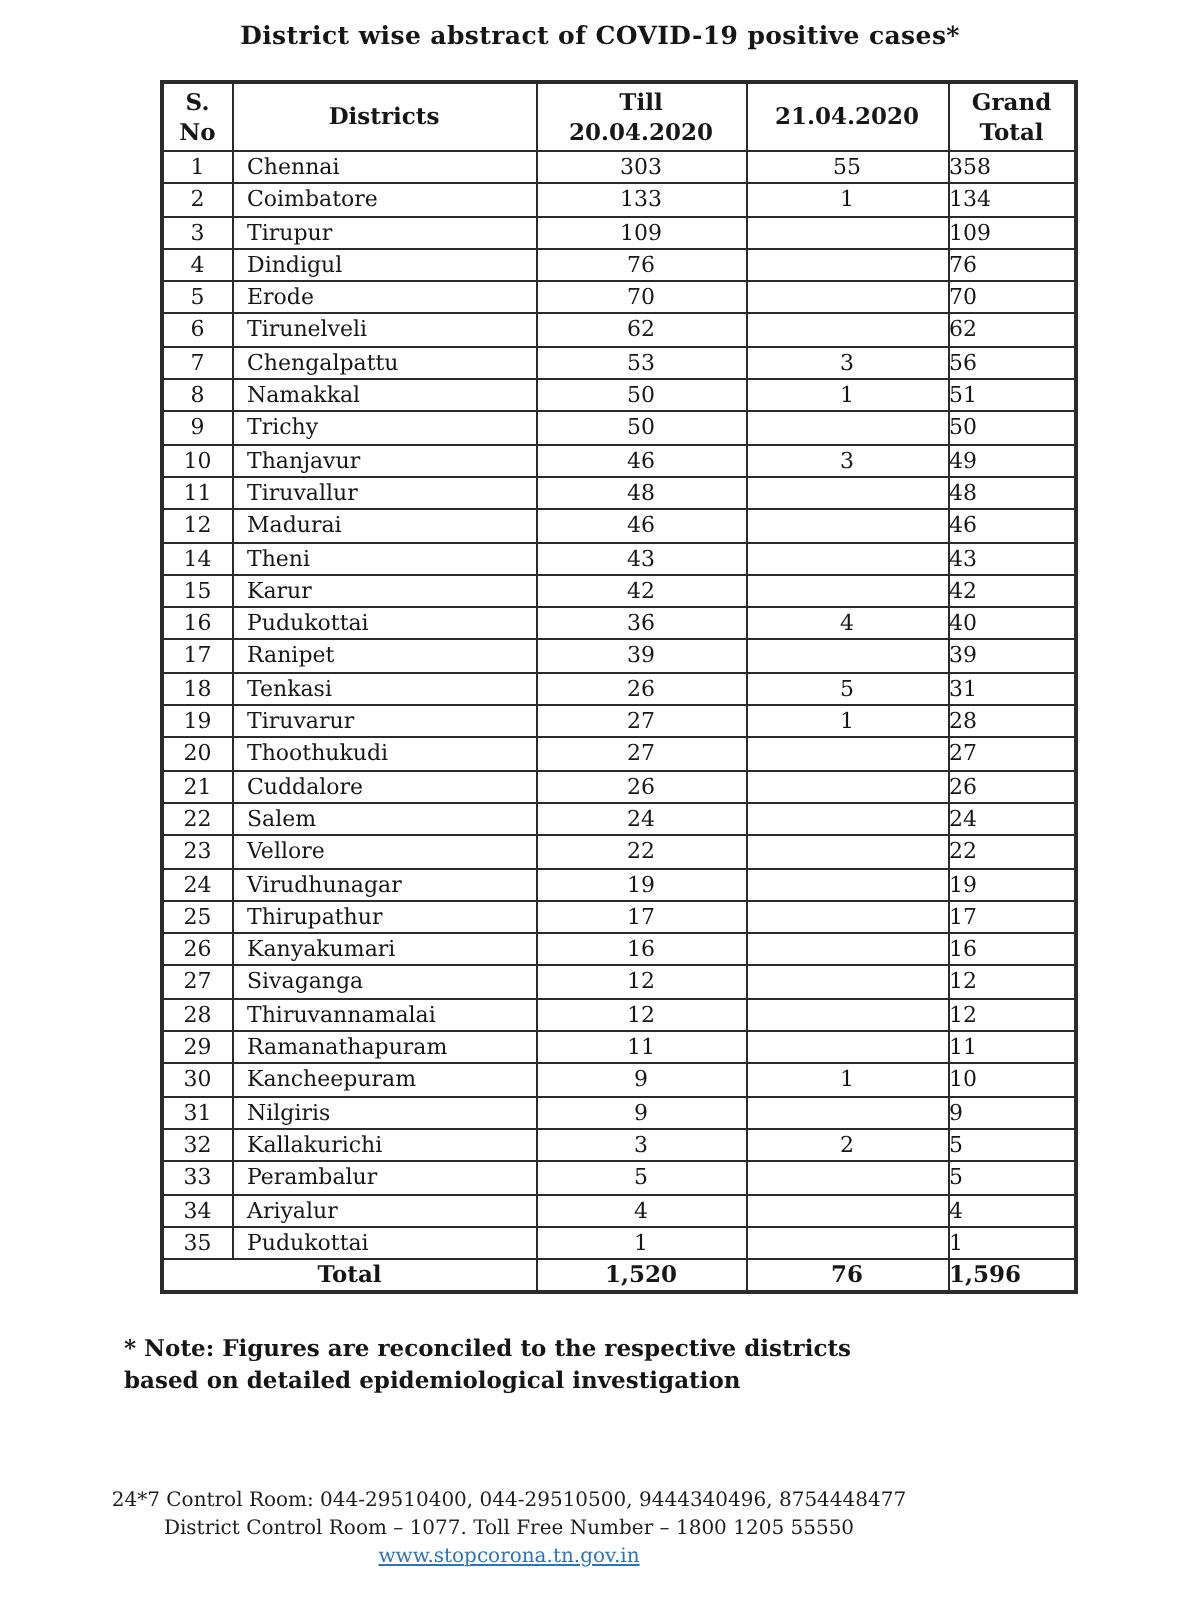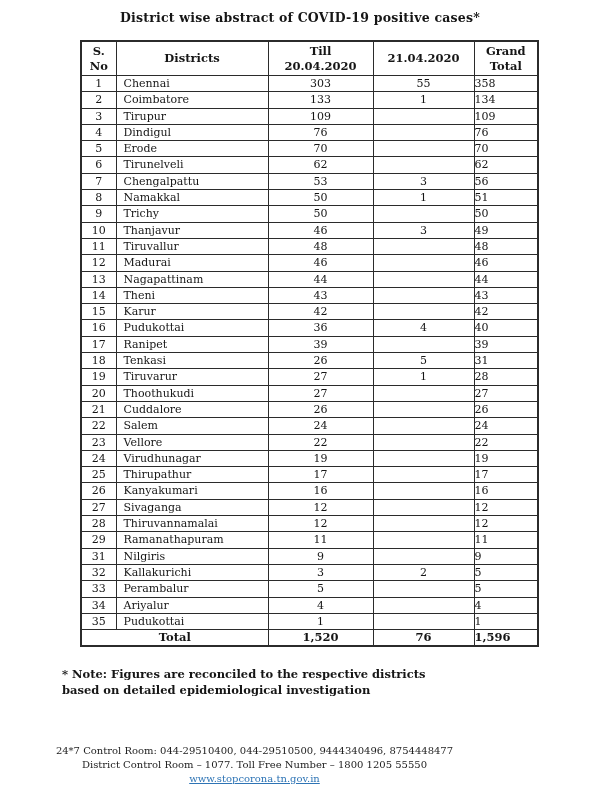--- a/index.html
+++ b/index.html
@@ -148,27 +148,20 @@
         <td class="col-grand">48</td>
       </tr>
       <tr>
         <td class="col-no">12</td>
         <td class="col-district">Madurai</td>
         <td class="col-till">46</td>
         <td class="col-new"></td>
         <td class="col-grand">46</td>
       </tr>
       <tr>
-        <td class="col-no">13</td>
-        <td class="col-district">Nagapattinam</td>
-        <td class="col-till">44</td>
-        <td class="col-new"></td>
-        <td class="col-grand">44</td>
-      </tr>
-      <tr>
         <td class="col-no">14</td>
         <td class="col-district">Theni</td>
         <td class="col-till">43</td>
         <td class="col-new"></td>
         <td class="col-grand">43</td>
       </tr>
       <tr>
         <td class="col-no">15</td>
         <td class="col-district">Karur</td>
         <td class="col-till">42</td>
@@ -265,20 +258,27 @@
         <td class="col-till">12</td>
         <td class="col-new"></td>
         <td class="col-grand">12</td>
       </tr>
       <tr>
         <td class="col-no">29</td>
         <td class="col-district">Ramanathapuram</td>
         <td class="col-till">11</td>
         <td class="col-new"></td>
         <td class="col-grand">11</td>
+      </tr>
+      <tr>
+        <td class="col-no">30</td>
+        <td class="col-district">Kancheepuram</td>
+        <td class="col-till">9</td>
+        <td class="col-new">1</td>
+        <td class="col-grand">10</td>
       </tr>
       <tr>
         <td class="col-no">31</td>
         <td class="col-district">Nilgiris</td>
         <td class="col-till">9</td>
         <td class="col-new"></td>
         <td class="col-grand">9</td>
       </tr>
       <tr>
         <td class="col-no">32</td>

